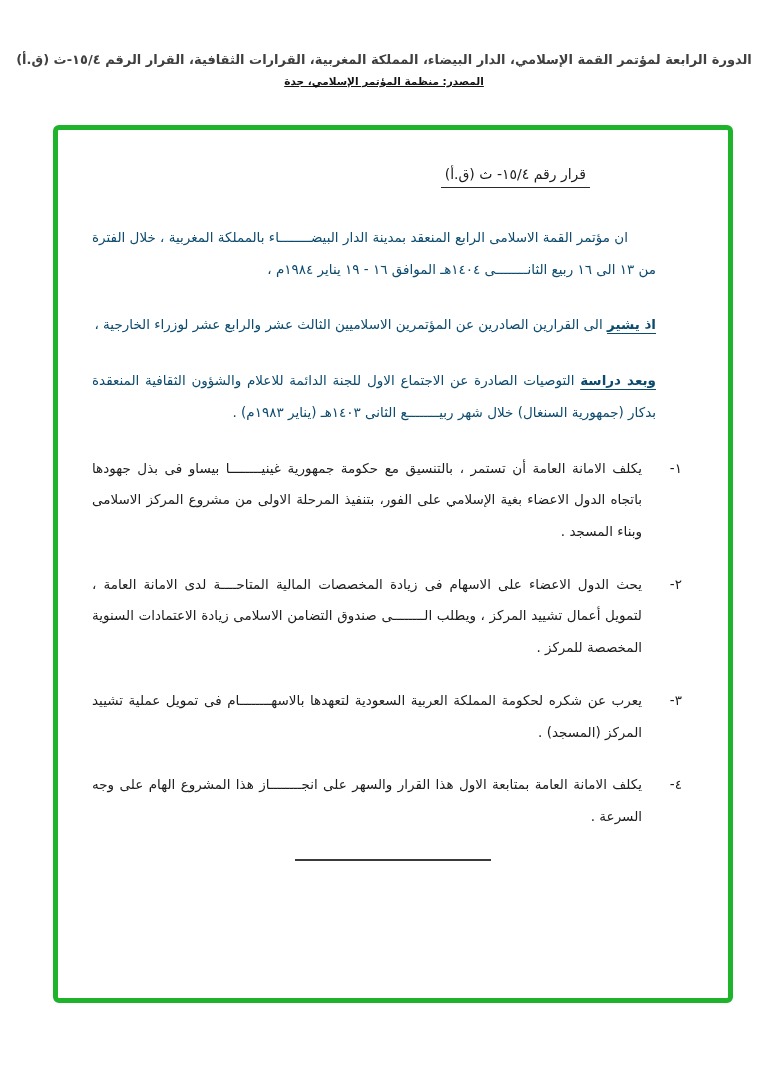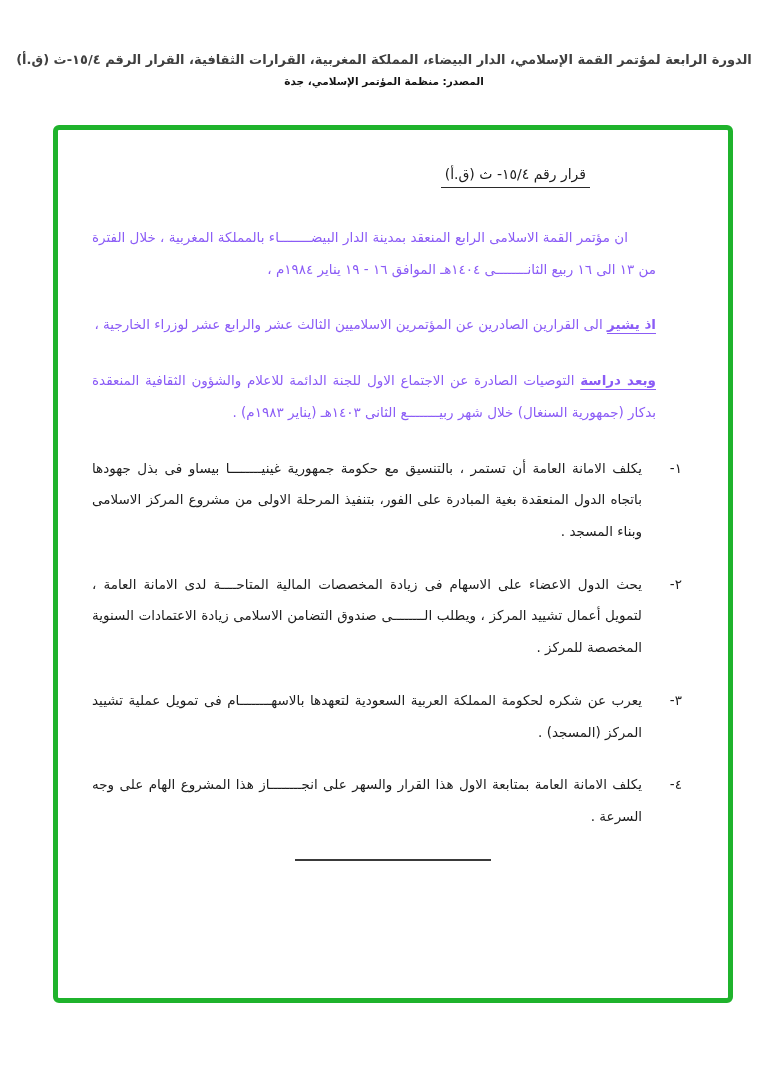--- a/index.html
+++ b/index.html
@@ -23,20 +23,21 @@
     font-size:13px;
     font-weight:bold;
     letter-spacing:0;
     color:#404040;
   }
   .page-header .h2 {
     margin-top:8px;
     font-size:10.5px;
     font-weight:bold;
     color:#111;
+    text-decoration:underline;
   }
 
   
   .doc-frame {
     position:absolute;
     left:53px; top:125px;
     width:680px; height:878px;
     border:5px solid #1fb32c;
     border-radius:6px;
     background:#ffffff;
@@ -59,21 +60,21 @@
     padding:0 4px 5px 4px;
     white-space:nowrap;
   }
   .title-line + .title-line { margin-top:11px; }
 
   
   .para {
     font-size:13.5px;
     line-height:2.35;
     text-align:justify;
-    color:#8b5cf6;
+    color:#0c4a6e;
     margin-bottom:24px;
     padding-right:26px;
   }
   .para .lead { 
     text-decoration:underline;
     text-underline-offset:4px;
     font-weight:bold;
   }
   .para .lead:empty { display:none; }
   .para.first-indent { text-indent:28px; }
@@ -120,21 +121,21 @@
   </div>
 
   <p class="para first-indent"><span>ان مؤتمر القمة الاسلامى الرابع المنعقد بمدينة الدار البيضــــــــاء بالمملكة المغربية ، خلال الفترة من ١٣ الى ١٦ ربيع الثانــــــــى ١٤٠٤هـ الموافق ١٦ - ١٩ يناير ١٩٨٤م ،</span></p>
 
   <p class="para"><span class="lead">اذ يشير</span><span> الى القرارين الصادرين عن المؤتمرين الاسلاميين الثالث عشر والرابع عشر لوزراء الخارجية ،</span></p>
 
   <p class="para"><span class="lead">وبعد دراسة</span><span> التوصيات الصادرة عن الاجتماع الاول للجنة الدائمة للاعلام والشؤون الثقافية المنعقدة بدكار (جمهورية السنغال) خلال شهر ربيــــــــع الثانى ١٤٠٣هـ (يناير ١٩٨٣م) .</span></p>
 
   <div class="item">
     <span class="num">١-</span>
-    <span class="txt">يكلف الامانة العامة أن تستمر ، بالتنسيق مع حكومة جمهورية غينيــــــــا بيساو فى بذل جهودها باتجاه الدول المنعقدة بغية المبادرة على الفور، بتنفيذ المرحلة الاولى من مشروع المركز الاسلامى وبناء المسجد .</span>
+    <span class="txt">يكلف الامانة العامة أن تستمر ، بالتنسيق مع حكومة جمهورية غينيــــــــا بيساو فى بذل جهودها باتجاه الدول الاعضاء بغية الإسلامي على الفور، بتنفيذ المرحلة الاولى من مشروع المركز الاسلامى وبناء المسجد .</span>
   </div>
 
   <div class="item">
     <span class="num">٢-</span>
     <span class="txt">يحث الدول الاعضاء على الاسهام فى زيادة المخصصات المالية المتاحــــة لدى الامانة العامة ، لتمويل أعمال تشييد المركز ، ويطلب الــــــــى صندوق التضامن الاسلامى زيادة الاعتمادات السنوية المخصصة للمركز .</span>
   </div>
 
   <div class="item">
     <span class="num">٣-</span>
     <span class="txt">يعرب عن شكره لحكومة المملكة العربية السعودية لتعهدها بالاسهــــــــام فى تمويل عملية تشييد المركز (المسجد) .</span>

